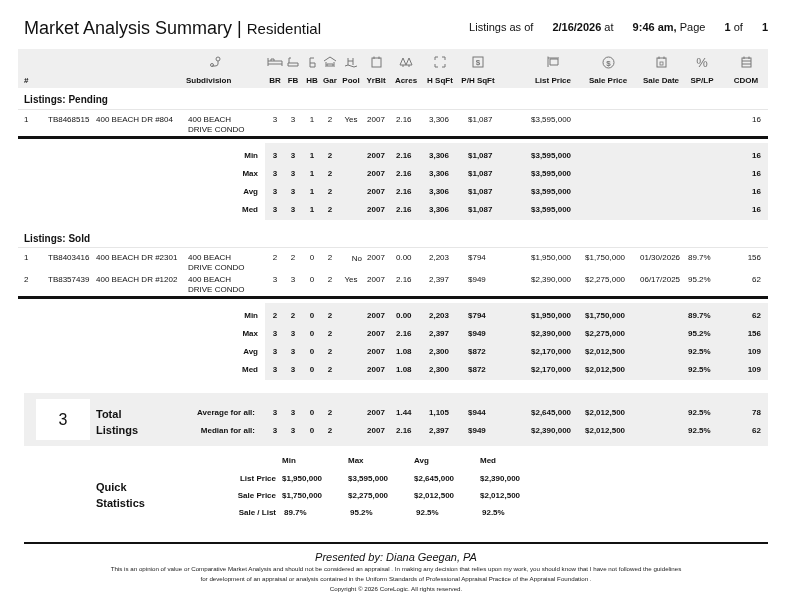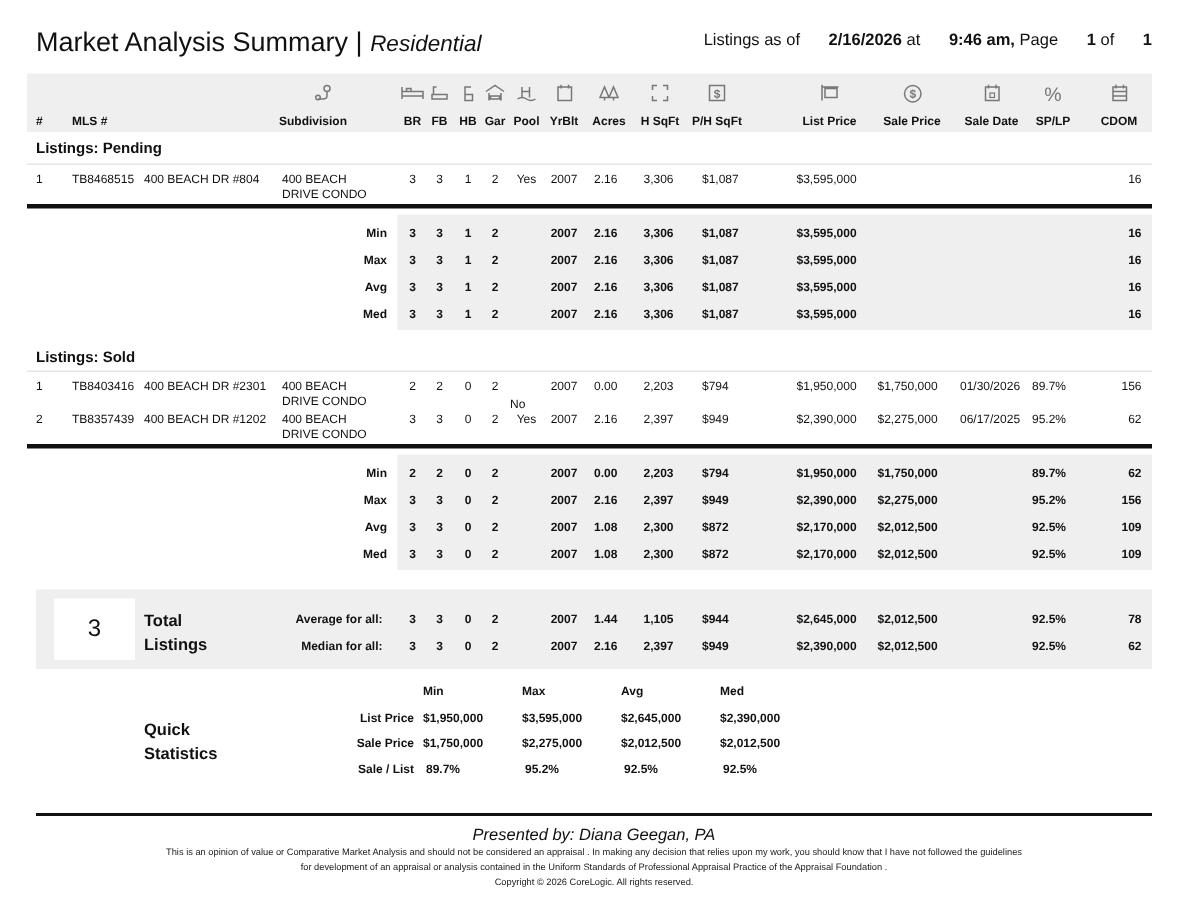--- a/index.html
+++ b/index.html
@@ -1,20 +1,20 @@
 <!DOCTYPE html>
 <html><head>
 <meta charset="utf-8">
 <style>
   * { box-sizing: border-box; margin: 0; padding: 0; }
   html, body { width: 792px; height: 612px; background: #fff; overflow: hidden; }
   body { font-family: "Liberation Sans", sans-serif; color: #111; position: relative; }
   .abs { position: absolute; }
   .title { left: 24px; top: 18px; font-size: 18px; white-space: nowrap; }
-  .title .sub { font-size: 15px; font-style: italic; }
+  .title .sub { font-size: 15px; }
   .asof { right: 24px; top: 21px; font-size: 11px; white-space: nowrap; }
   .asof b { font-weight: bold; margin-left: 16px; }
 
   .hdrband { left: 18px; top: 49px; width: 750px; height: 39px; background: #efefef; }
   .hcol { position: absolute; top: 0; height: 39px; text-align: center; font-size: 8px; font-weight: bold; }
   .hcol .ic { position: absolute; left: 0; right: 0; top: 6px; height: 14px; display: flex; justify-content: center; align-items: center; color: #777; }
   .hcol .lb { position: absolute; left: 0; right: 0; bottom: 3px; white-space: nowrap; }
   .hcol.left { text-align: left; }
 
   .section-title { font-size: 10px; font-weight: bold; left: 24px; }
@@ -43,23 +43,20 @@
 <div class="abs title">
   <span>Market Analysis Summary</span><span> | </span><span class="sub">Residential</span>
 </div>
 <div class="abs asof">
   <span>Listings as of </span><b>2/16/2026</b><span> at </span> <b>9:46 am,</b><span> Page </span><b>1</b><span> of </span><b>1</b>
 </div>
 
 <div class="abs hdrband" id="hdrband">
     <div class="hcol left" style="left: 6px; width: 60px;">
       <span class="lb">#</span>
-    </div>
-    <div class="hcol left" style="left: 30px; width: 60px;">
-      <span class="lb">MLS #</span>
     </div>
     <div class="hcol left" style="left: 168px; width: 60px;">
       <span class="ic">
         <svg width="14" height="12" viewBox="0 0 14 12">
           <circle cx="9" cy="3" r="2" fill="none" stroke="#777" stroke-width="1"></circle>
           <path d="M9 5 L9 8 Q9 10 6 10 L3 10" fill="none" stroke="#777" stroke-width="1"></path>
           <circle cx="3" cy="9" r="1.5" fill="none" stroke="#777" stroke-width="1"></circle>
         </svg>
       </span>
       <span class="lb">Subdivision</span>
@@ -276,21 +273,21 @@
 <div class="thinsep" style="top:247px;"></div>
 <div id="sold-rows">
     <div class="row" style="top: 253px; height: 22px;">
       <span class="cell" style="top: 0px; left: 6px;">1</span>
       <span class="cell" style="top: 0px; left: 30px;">TB8403416</span>
       <span class="cell" style="top: 0px; left: 78px;">400 BEACH DR #2301</span>
       <span class="cell" style="top: 0px; left: 248px; width: 18px; text-align: center;">2</span>
       <span class="cell" style="top: 0px; left: 266px; width: 18px; text-align: center;">2</span>
       <span class="cell" style="top: 0px; left: 285px; width: 18px; text-align: center;">0</span>
       <span class="cell" style="top: 0px; left: 303px; width: 18px; text-align: center;">2</span>
-      <span class="cell" style="top: 12px; left: 322px; width: 22px; text-align: left;">No</span>
+      <span class="cell" style="top: 1px; left: 322px; width: 22px; text-align: right;">No</span>
       <span class="cell" style="top: 0px; left: 345px; width: 26px; text-align: center;">2007</span>
       <span class="cell" style="top: 0px; left: 378px;">0.00</span>
       <span class="cell" style="top: 0px; left: 411px;">2,203</span>
       <span class="cell" style="top: 0px; left: 450px;">$794</span>
       <span class="cell" style="top: 0px; left: 513px;">$1,950,000</span>
       <span class="cell" style="top: 0px; left: 567px;">$1,750,000</span>
       <span class="cell" style="top: 0px; left: 622px;">01/30/2026</span>
       <span class="cell" style="top: 0px; left: 670px;">89.7%</span>
       <span class="cell" style="top: 0px; left: 713px; width: 30px; text-align: right;">156</span>
       <span class="cell" style="top: 0px; left: 170px;">400 BEACH</span>

